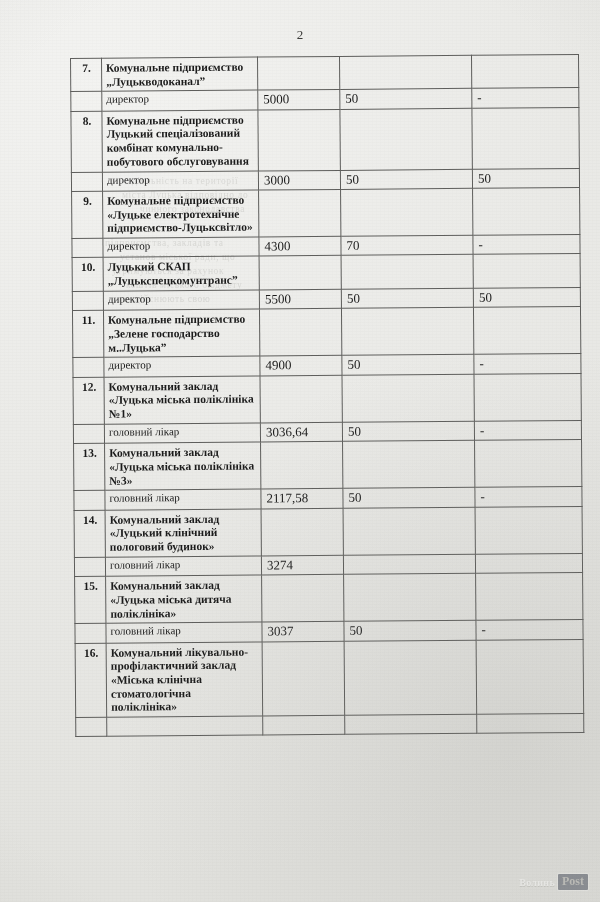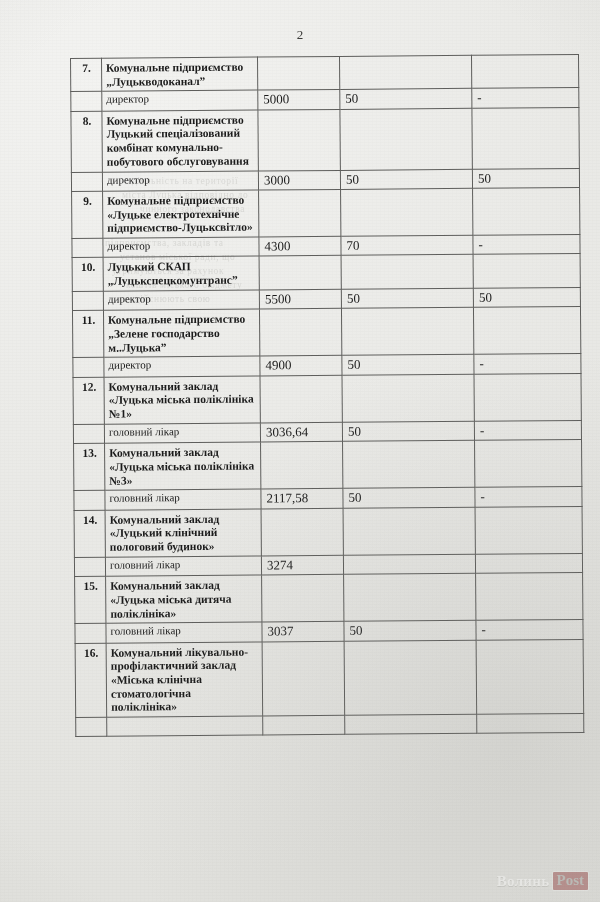--- a/index.html
+++ b/index.html
@@ -81,28 +81,28 @@
   td.blank{padding:0;}
 
   
   #wm{
     position:absolute;right:12px;bottom:12px;
     display:flex;align-items:center;gap:3px;
     opacity:.38;
   }
   #wm .wm-a{
     font-family:"Liberation Serif",serif;
-    font-size:15px;font-weight:bold;color:#ffffff;
+    font-size:10px;font-weight:bold;color:#ffffff;
     letter-spacing:.3px;
     text-shadow:0 1px 0 rgba(120,120,115,.55);
   }
   #wm .wm-b{
     font-family:"Liberation Serif",serif;
-    font-size:15px;font-weight:bold;color:#8d8d88;
-    background:#7f1d1d;padding:0 4px 1px 4px;border-radius:1px;
+    font-size:12px;font-weight:bold;color:#8d8d88;
+    background:#0f172a;padding:0 4px 1px 4px;border-radius:1px;
     box-shadow:0 0 0 1px rgba(255,255,255,.5);
   }
 </style>
 </head>
 <body>
 
 <div id="paper"></div>
 <div id="grain"></div>
 
 <div class="bleed" style="left:105px;top:238px;">підприємства, закладів та</div>

